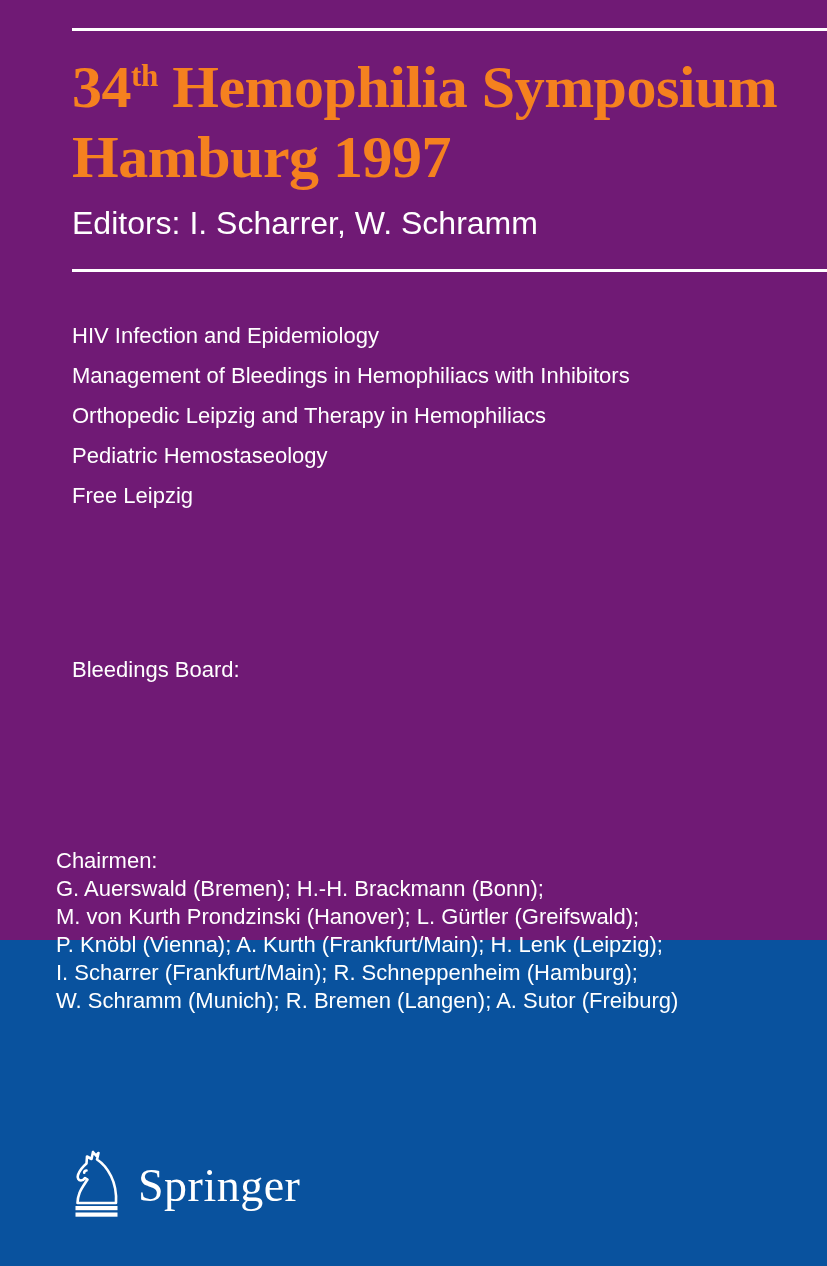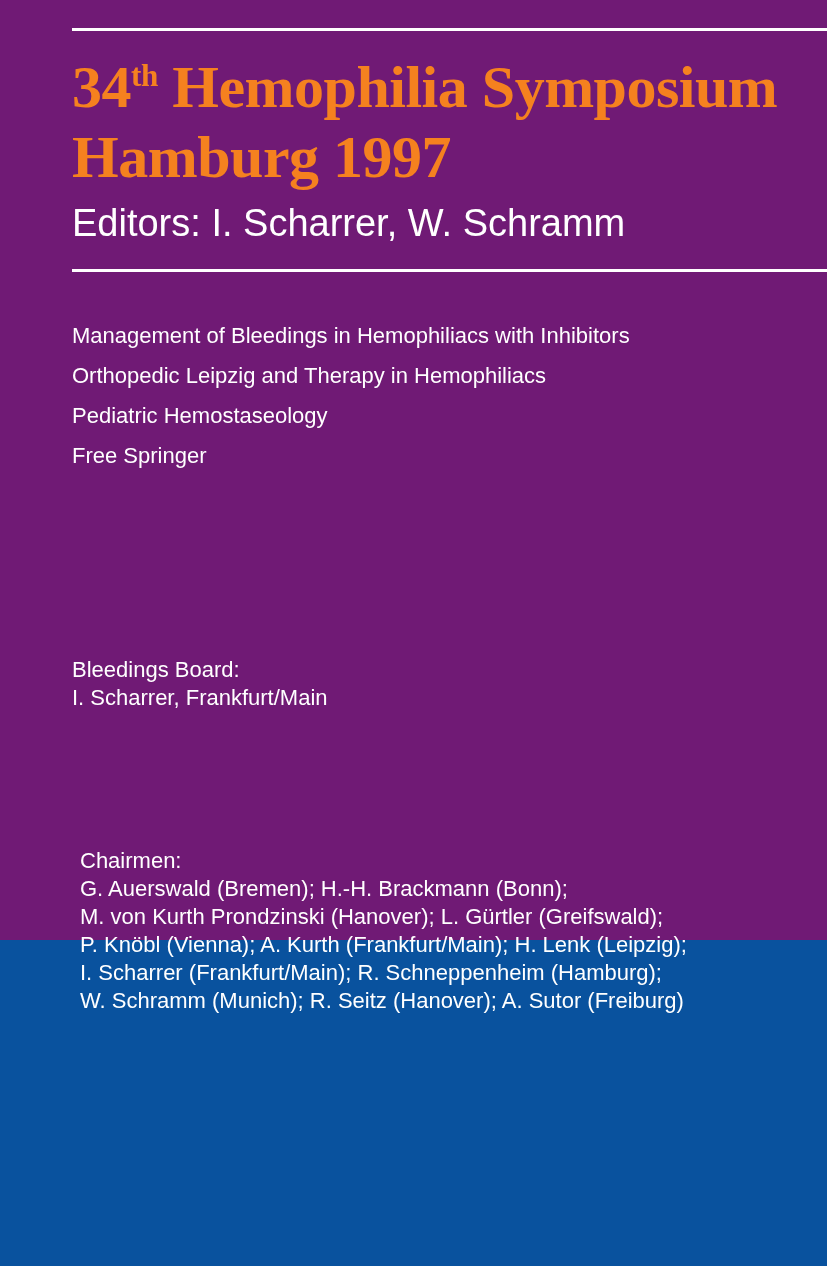--- a/index.html
+++ b/index.html
@@ -53,21 +53,21 @@
   .title-line sup {
     font-size: 0.52em;
     vertical-align: super;
     line-height: 0;
     font-weight: bold;
   }
   .editors {
     margin-top: 12px;
     color: #ffffff;
     font-family: "Liberation Sans", sans-serif;
-    font-size: 38px;
+    font-size: 32px;
     line-height: 38px;
     font-weight: normal;
     white-space: nowrap;
   }
 
   
   .topics {
     position: absolute;
     left: 72px;
     right: 24px;
@@ -92,21 +92,21 @@
     color: #ffffff;
     font-size: 22px;
     line-height: 28px;
     font-weight: normal;
     white-space: nowrap;
   }
 
   
   .chairmen {
     position: absolute;
-    left: 80px;
+    left: 56px;
     top: 847px;
   }
 
   
   .logo {
     position: absolute;
     left: 72px;
     top: 1146px;
     display: flex;
     align-items: flex-end;
@@ -137,34 +137,55 @@
 
   <div class="title-block">
     <div class="title-line"><span>34</span><sup>th</sup><span> Hemophilia Symposium</span></div>
     <div class="title-line">Hamburg 1997</div>
     <div class="editors">Editors: I. Scharrer, W. Schramm</div>
   </div>
 
   <div class="rule rule-mid"></div>
 
   <div class="topics">
+    <div class="topic-item">HIV Infection and Epidemiology</div>
     <div class="topic-item">Management of Bleedings in Hemophiliacs with Inhibitors</div>
     <div class="topic-item">Orthopedic Leipzig and Therapy in Hemophiliacs</div>
     <div class="topic-item">Pediatric Hemostaseology</div>
-    <div class="topic-item">Free Springer</div>
+    <div class="topic-item">Free Leipzig</div>
   </div>
 
   <div class="board">
     <div class="board-line">Bleedings Board:</div>
-    <div class="board-line">I. Scharrer, Frankfurt/Main</div>
   </div>
 
   <div class="chairmen">
     <div class="chair-line">Chairmen:</div>
     <div class="chair-line">G. Auerswald (Bremen); H.-H. Brackmann (Bonn);</div>
     <div class="chair-line">M. von Kurth Prondzinski (Hanover); L. Gürtler (Greifswald);</div>
     <div class="chair-line">P. Knöbl (Vienna); A. Kurth (Frankfurt/Main); H. Lenk (Leipzig);</div>
     <div class="chair-line">I. Scharrer (Frankfurt/Main); R. Schneppenheim (Hamburg);</div>
-    <div class="chair-line">W. Schramm (Munich); R. Seitz (Hanover); A. Sutor (Freiburg)</div>
+    <div class="chair-line">W. Schramm (Munich); R. Bremen (Langen); A. Sutor (Freiburg)</div>
   </div>
 
+  <div class="logo">
+    <svg class="logo-mark" viewBox="0 0 52 72">
+      <g fill="none" stroke="#ffffff" stroke-width="2.6" stroke-linejoin="round" stroke-linecap="round">
+        <path d="M21 6 L19.5 13 L15 10.5 L14.5 17.5
+                 C11 20.5 7.5 24.5 6 29
+                 C5 32 6.5 34.5 9 34.5
+                 C11 34.5 12 33.5 13 32
+                 L15.5 33.5
+                 C13 37.5 9.5 42 7.5 47
+                 C6 51 5.5 54.5 5.5 57
+                 L44 57
+                 C44.5 48 43 38 39 30
+                 C35.5 23 30.5 17 25 13.5
+                 L26.5 7 L24 9.5 Z"></path>
+        <path d="M14.5 24.5 C13.2 24.5 12.2 25.5 12.2 26.8"></path>
+      </g>
+      <rect x="3.5" y="60" width="42" height="4.2" fill="#ffffff"></rect>
+      <rect x="3.5" y="66.5" width="42" height="4.2" fill="#ffffff"></rect>
+    </svg>
+    <span class="logo-word">Springer</span>
+  </div>
 
 </div>
 
 </body></html>

